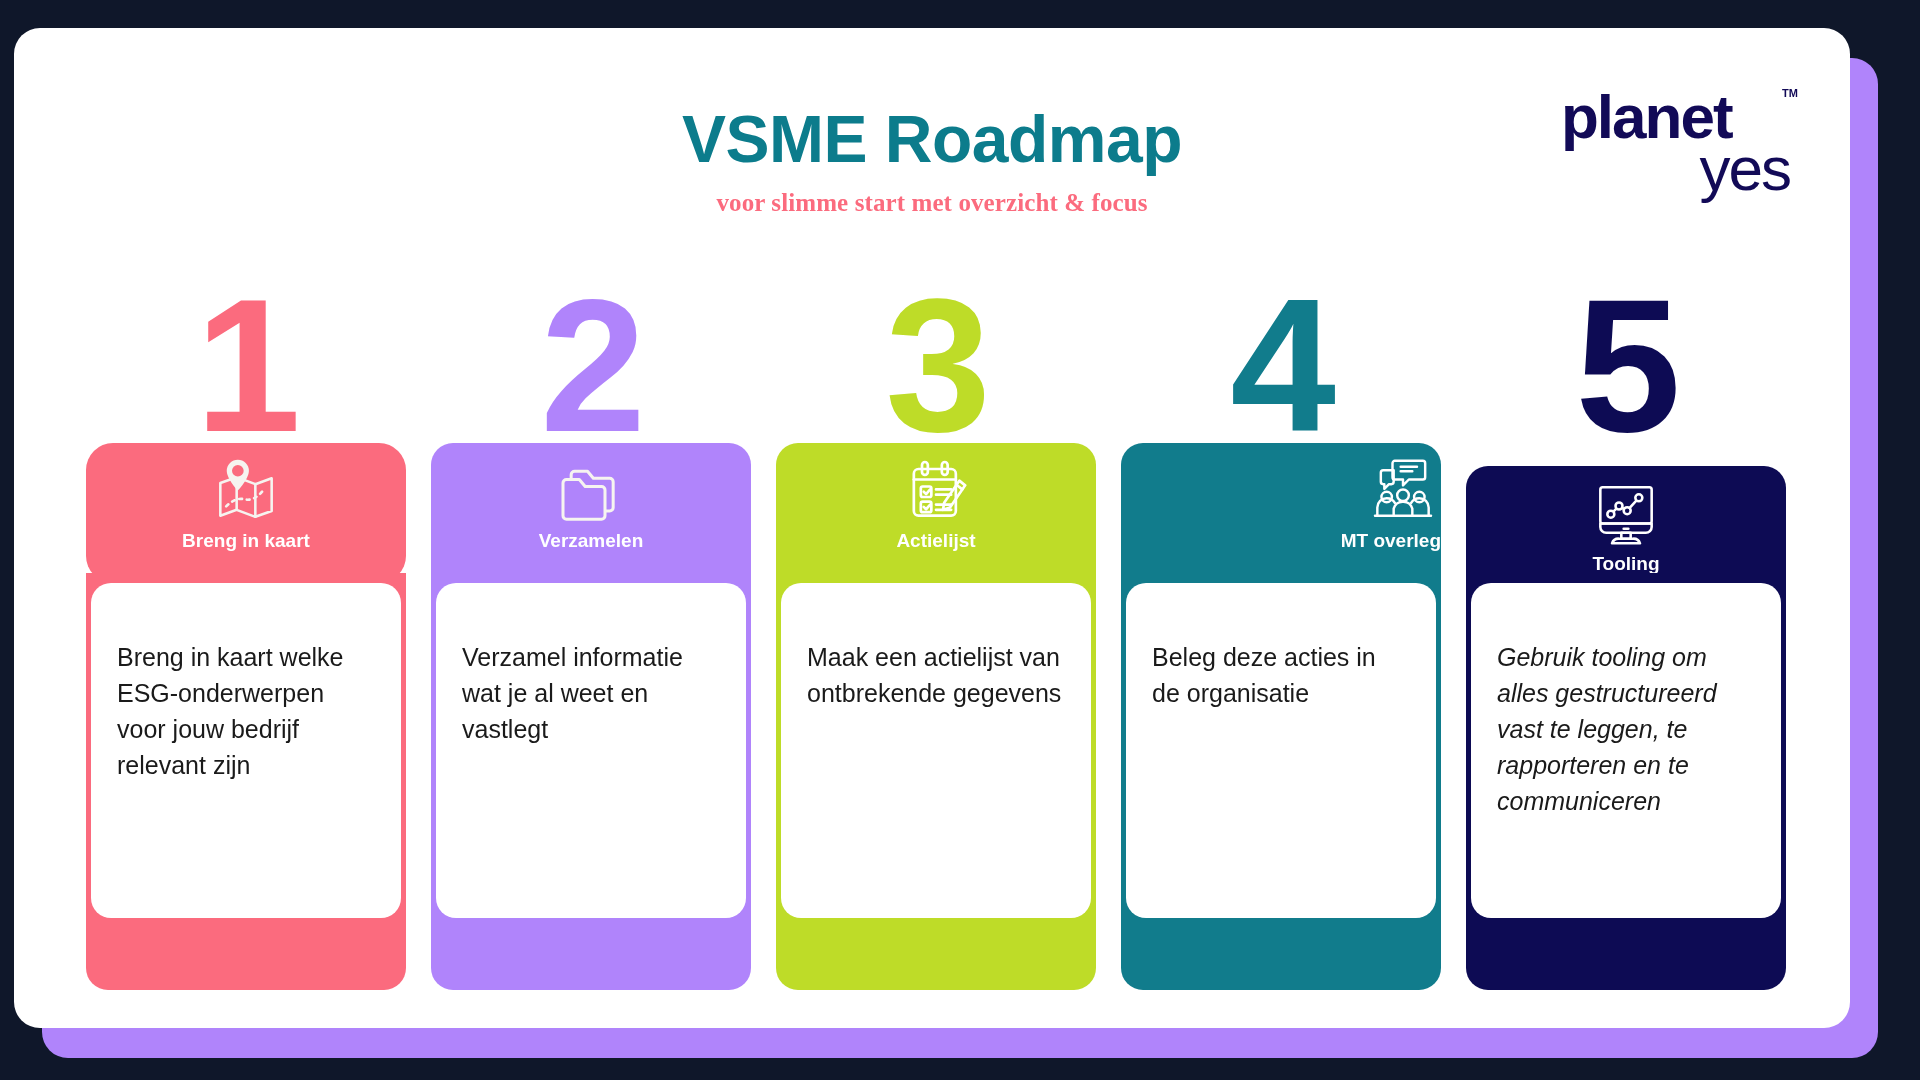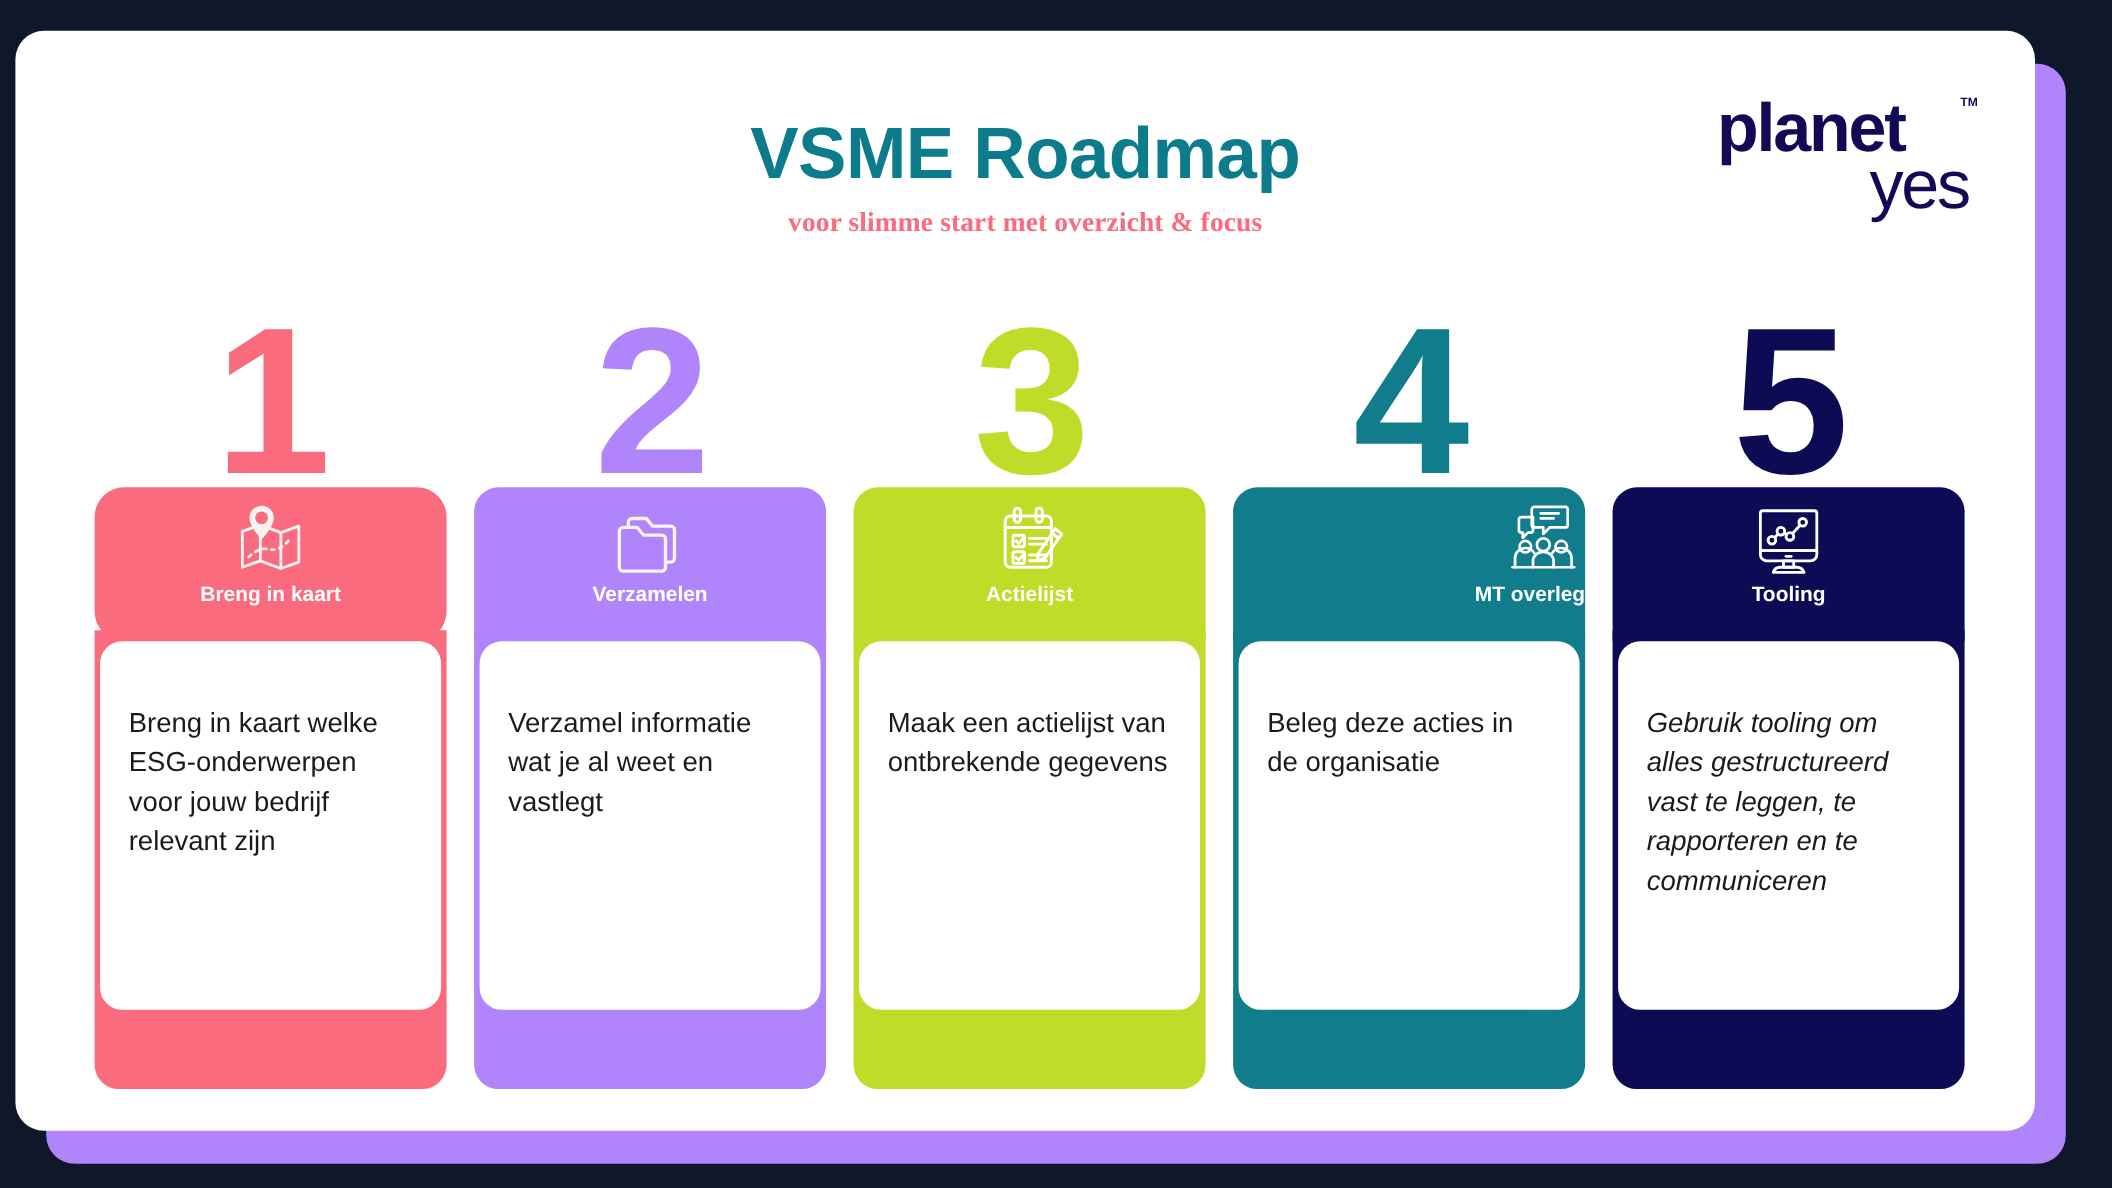--- a/index.html
+++ b/index.html
@@ -326,21 +326,21 @@
         </div>
         <div class="card-frame" style="background:#117C8C;">
           <div class="card-body">
             <div class="card-text">Beleg deze acties in de organisatie</div>
           </div>
         </div>
       </div>
 
       <div class="card">
         <div class="card-number" style="color:#0D0B54;">5</div>
-        <div class="card-head" style="background:#0D0B54;">
+        <div class="card-head" style="background:#0D0B54;margin-top:23px;">
           <svg class="card-icon" viewBox="0 0 64 60">
             <g fill="none" stroke="#FFFFFF" stroke-width="2.2" stroke-linejoin="round" stroke-linecap="round">
               <rect x="10" y="8" width="44" height="31" rx="2"></rect>
               <path d="M10 39 h44 v3 a5 5 0 0 1 -5 5 h-34 a5 5 0 0 1 -5 -5 z"></path>
               <path d="M30 43.5 h4"></path>
               <path d="M28 47 h8 v5 h-8 z"></path>
               <path d="M20 56 a6 6 0 0 1 6 -4 h12 a6 6 0 0 1 6 4 z"></path>
               <path d="M19 31 l7 -7 l7 4 l10 -11"></path>
               <circle cx="19" cy="31" r="3" fill="#0D0B54"></circle>
               <circle cx="26" cy="24" r="3" fill="#0D0B54"></circle>

